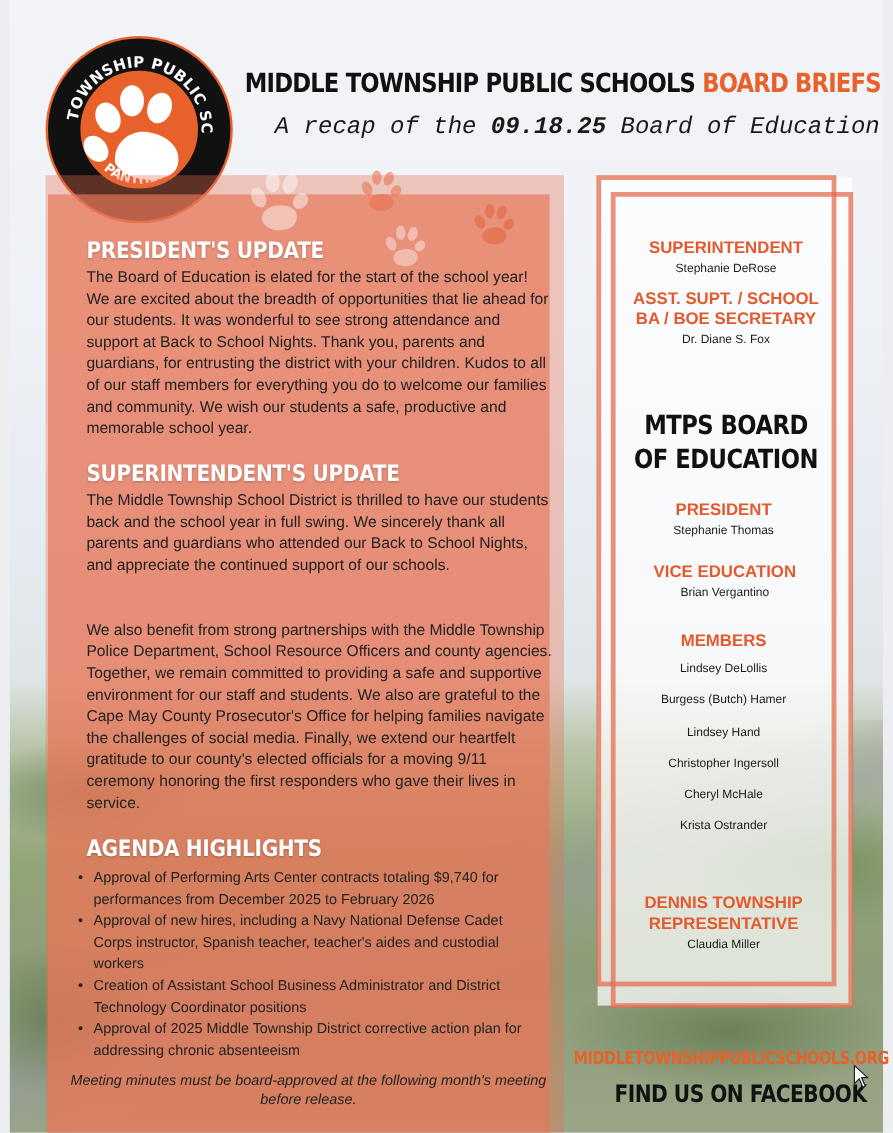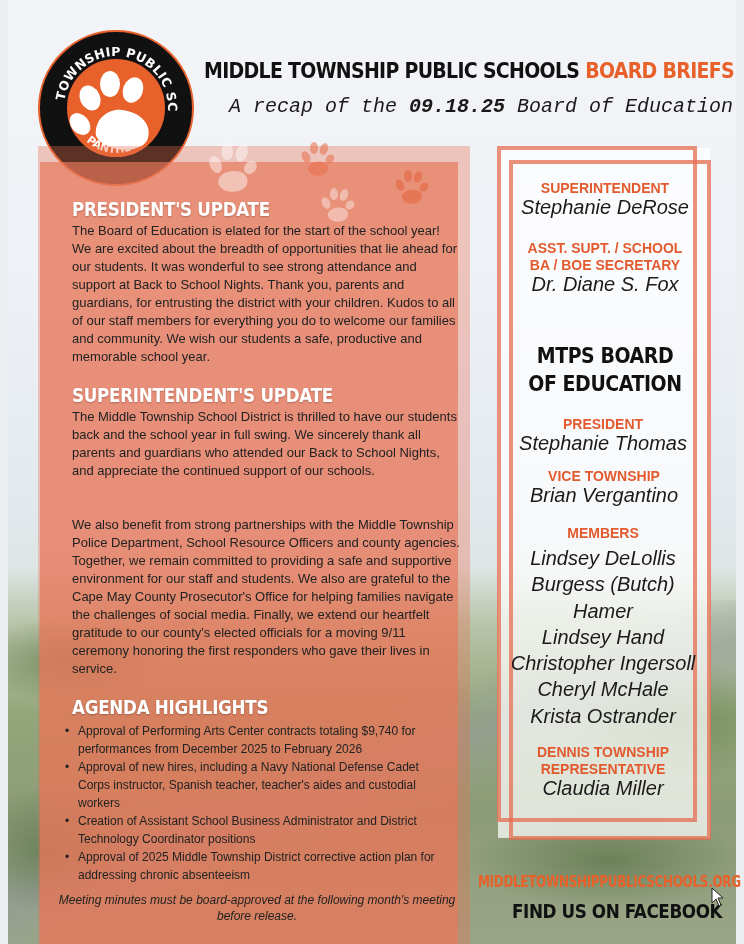--- a/index.html
+++ b/index.html
@@ -99,21 +99,21 @@
     .rbox-b {
       position: absolute; left: 509px; top: 160px; width: 202px; height: 680px;
       border: 4px solid rgba(228,110,80,0.75);
     }
     .rtext { position: absolute; left: 505px; width: 200px; text-align: center; }
     .role {
       font-family: "Liberation Sans", sans-serif; font-weight: bold; font-size: 14px;
       color: #e25a2e; line-height: 17px;
     }
     .pname {
-      font-family: "Liberation Sans", sans-serif; font-size: 20px; color: #1a1a1a; line-height: 20px; font-style: italic;
+      font-family: "Liberation Sans", sans-serif; font-size: 10px; color: #1a1a1a; line-height: 20px;
     }
     .board-title {
       font-family: "DejaVu Sans", sans-serif; font-weight: bold; font-size: 22px;
       line-height: 28px; color: #111; letter-spacing: -0.5px;
       transform: scaleX(0.86);
     }
     .members .pname { line-height: 26.3px; }
 
     
     .site {
@@ -225,39 +225,39 @@
   <li>Approval of new hires, including a Navy National Defense Cadet Corps instructor, Spanish teacher, teacher's aides and custodial workers</li>
   <li>Creation of Assistant School Business Administrator and District Technology Coordinator positions</li>
   <li>Approval of 2025 Middle Township District corrective action plan for addressing chronic absenteeism</li>
 </ul>
 <p class="note">Meeting minutes must be board-approved at the following month's meeting before release.</p>
 
 <div class="rbox-bg"></div>
 <div class="rbox-a"></div>
 <div class="rbox-b"></div>
 
-<div class="rtext" style="top:180px">
+<div class="rtext" style="top:198px">
   <div class="role">SUPERINTENDENT</div>
   <div class="pname">Stephanie DeRose</div>
 </div>
 <div class="rtext" style="top:240px">
   <div class="role">ASST. SUPT. / SCHOOL</div>
   <div class="role">BA / BOE SECRETARY</div>
   <div class="pname">Dr. Diane S. Fox</div>
 </div>
 <div class="rtext" style="top:342px">
   <div class="board-title">MTPS BOARD</div>
   <div class="board-title">OF EDUCATION</div>
 </div>
 <div class="rtext" style="top:416px;left:503px">
   <div class="role">PRESIDENT</div>
   <div class="pname">Stephanie Thomas</div>
 </div>
 <div class="rtext" style="top:468px;left:504px">
-  <div class="role">VICE TOWNSHIP</div>
+  <div class="role">VICE EDUCATION</div>
   <div class="pname">Brian Vergantino</div>
 </div>
 <div class="rtext members" style="top:525px;left:503px">
   <div class="role">MEMBERS</div>
   <div class="pname" style="margin-top:3px">Lindsey DeLollis</div>
   <div class="pname">Burgess (Butch) Hamer</div>
   <div class="pname">Lindsey Hand</div>
   <div class="pname">Christopher Ingersoll</div>
   <div class="pname">Cheryl McHale</div>
   <div class="pname">Krista Ostrander</div>

